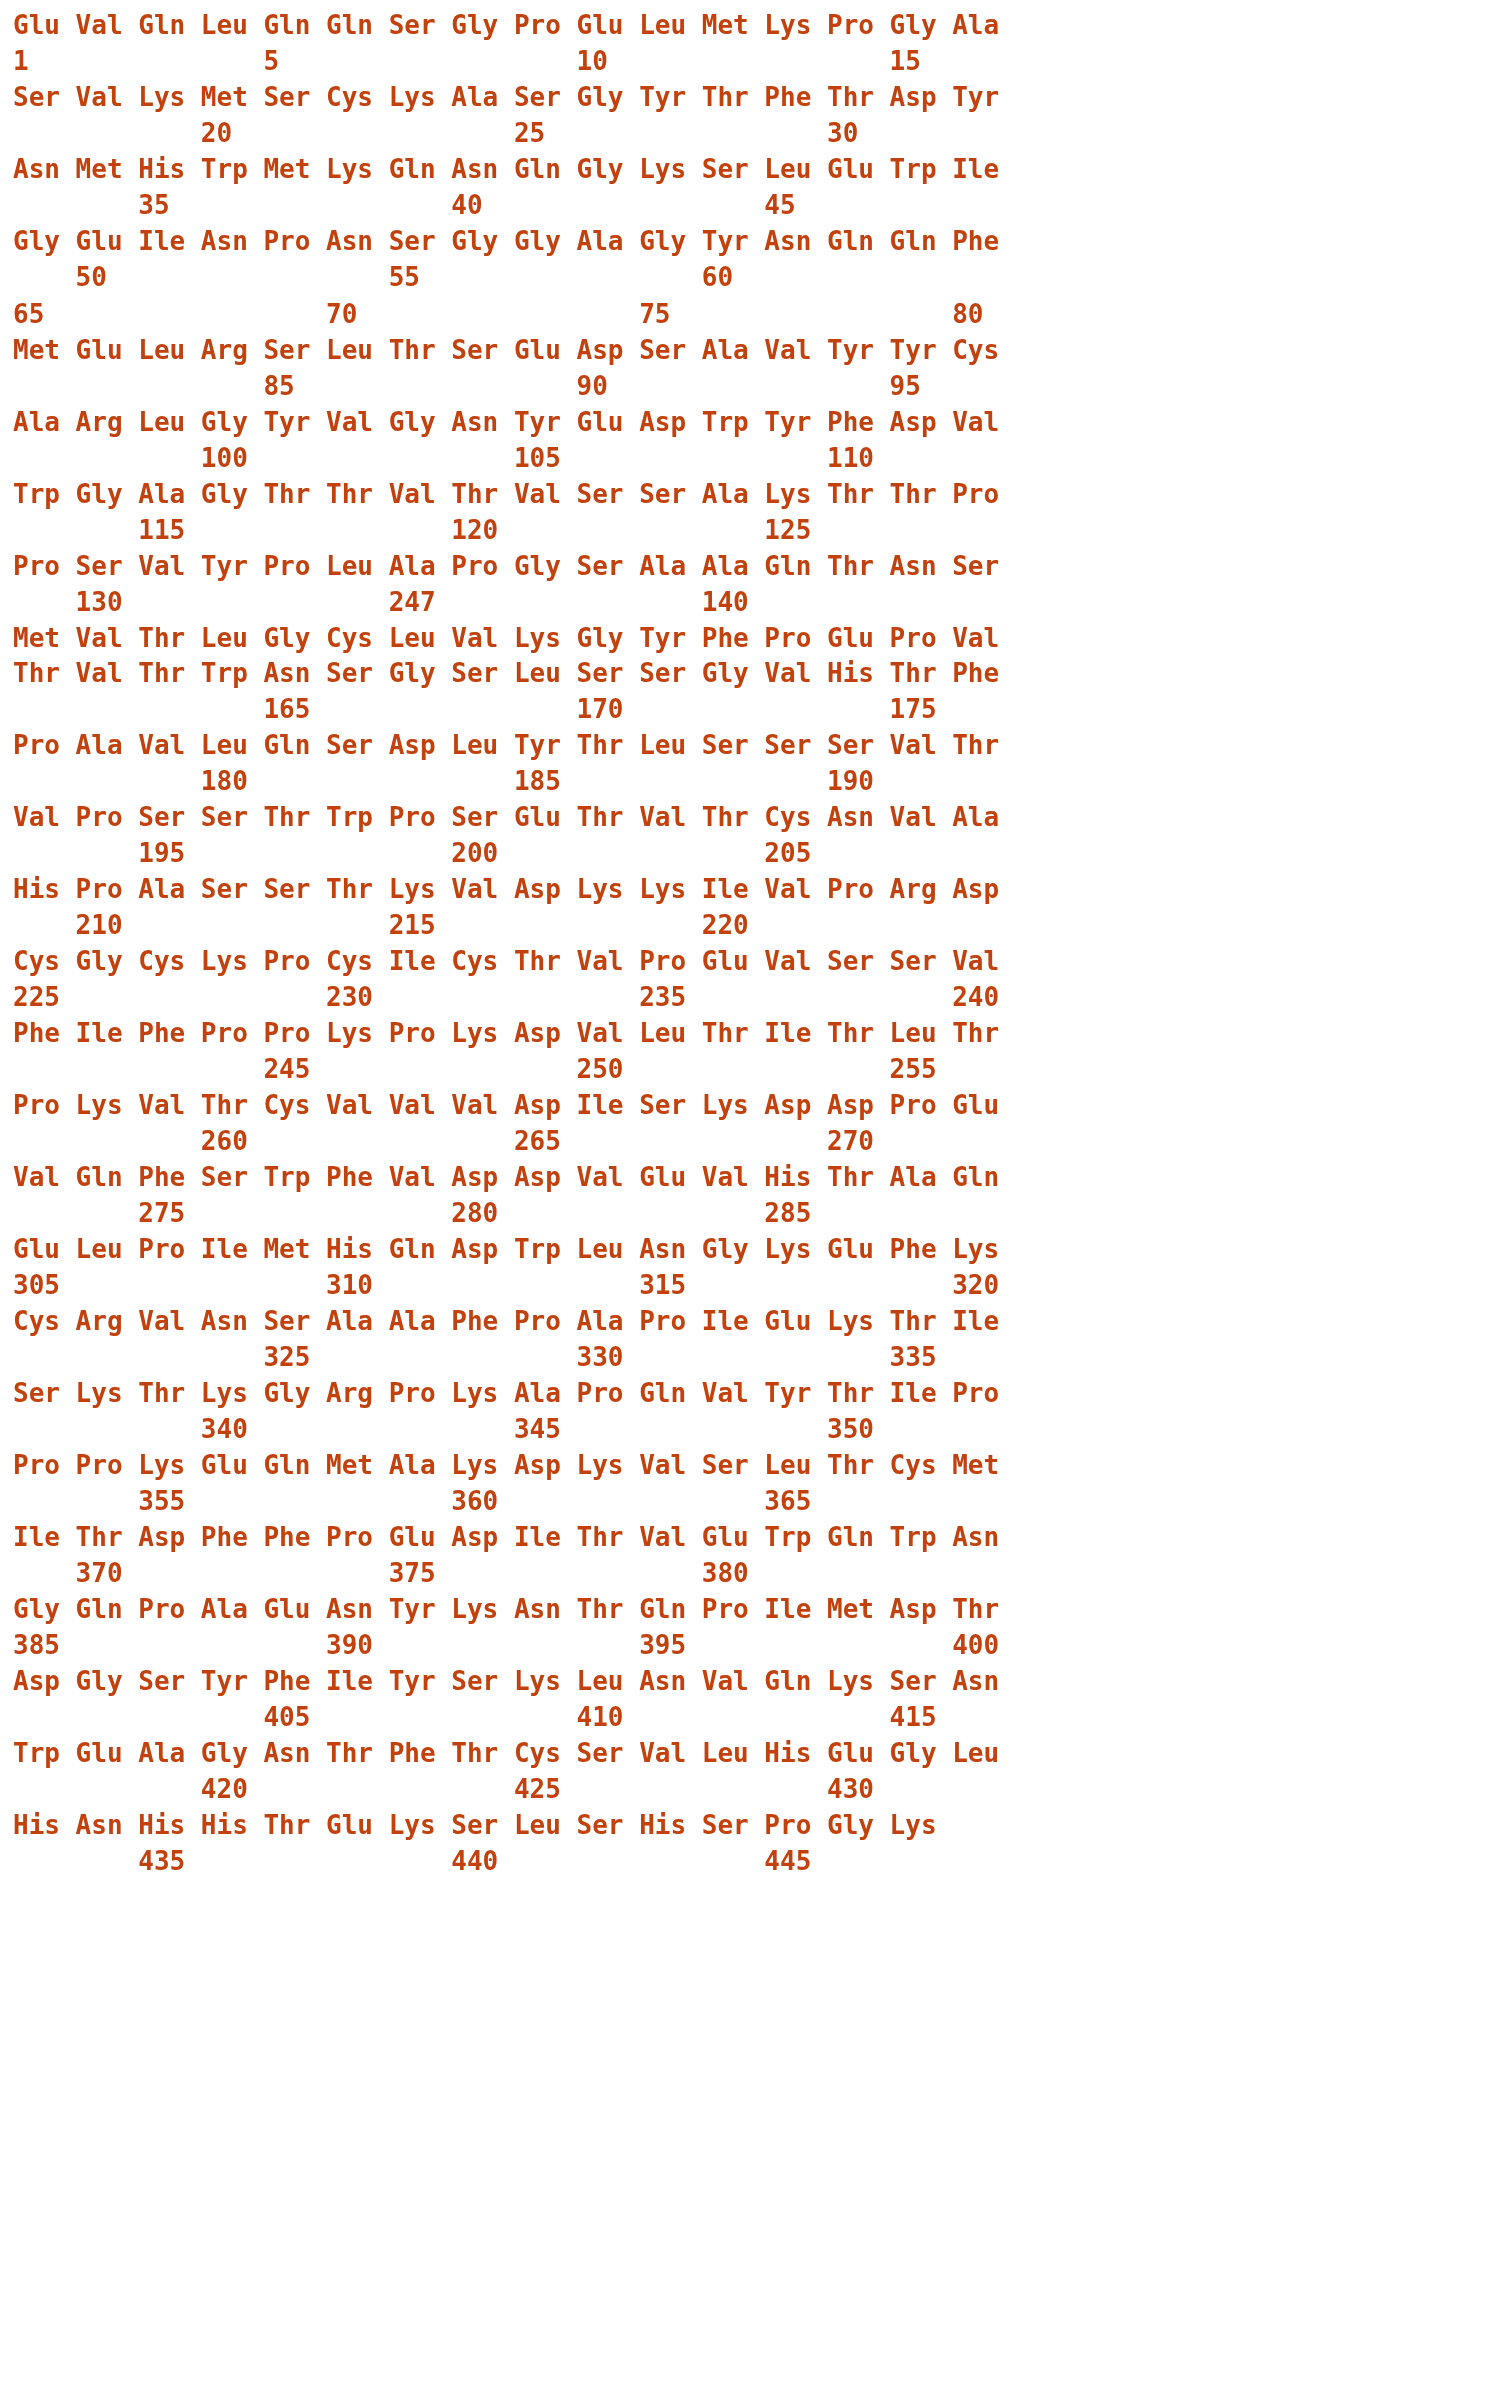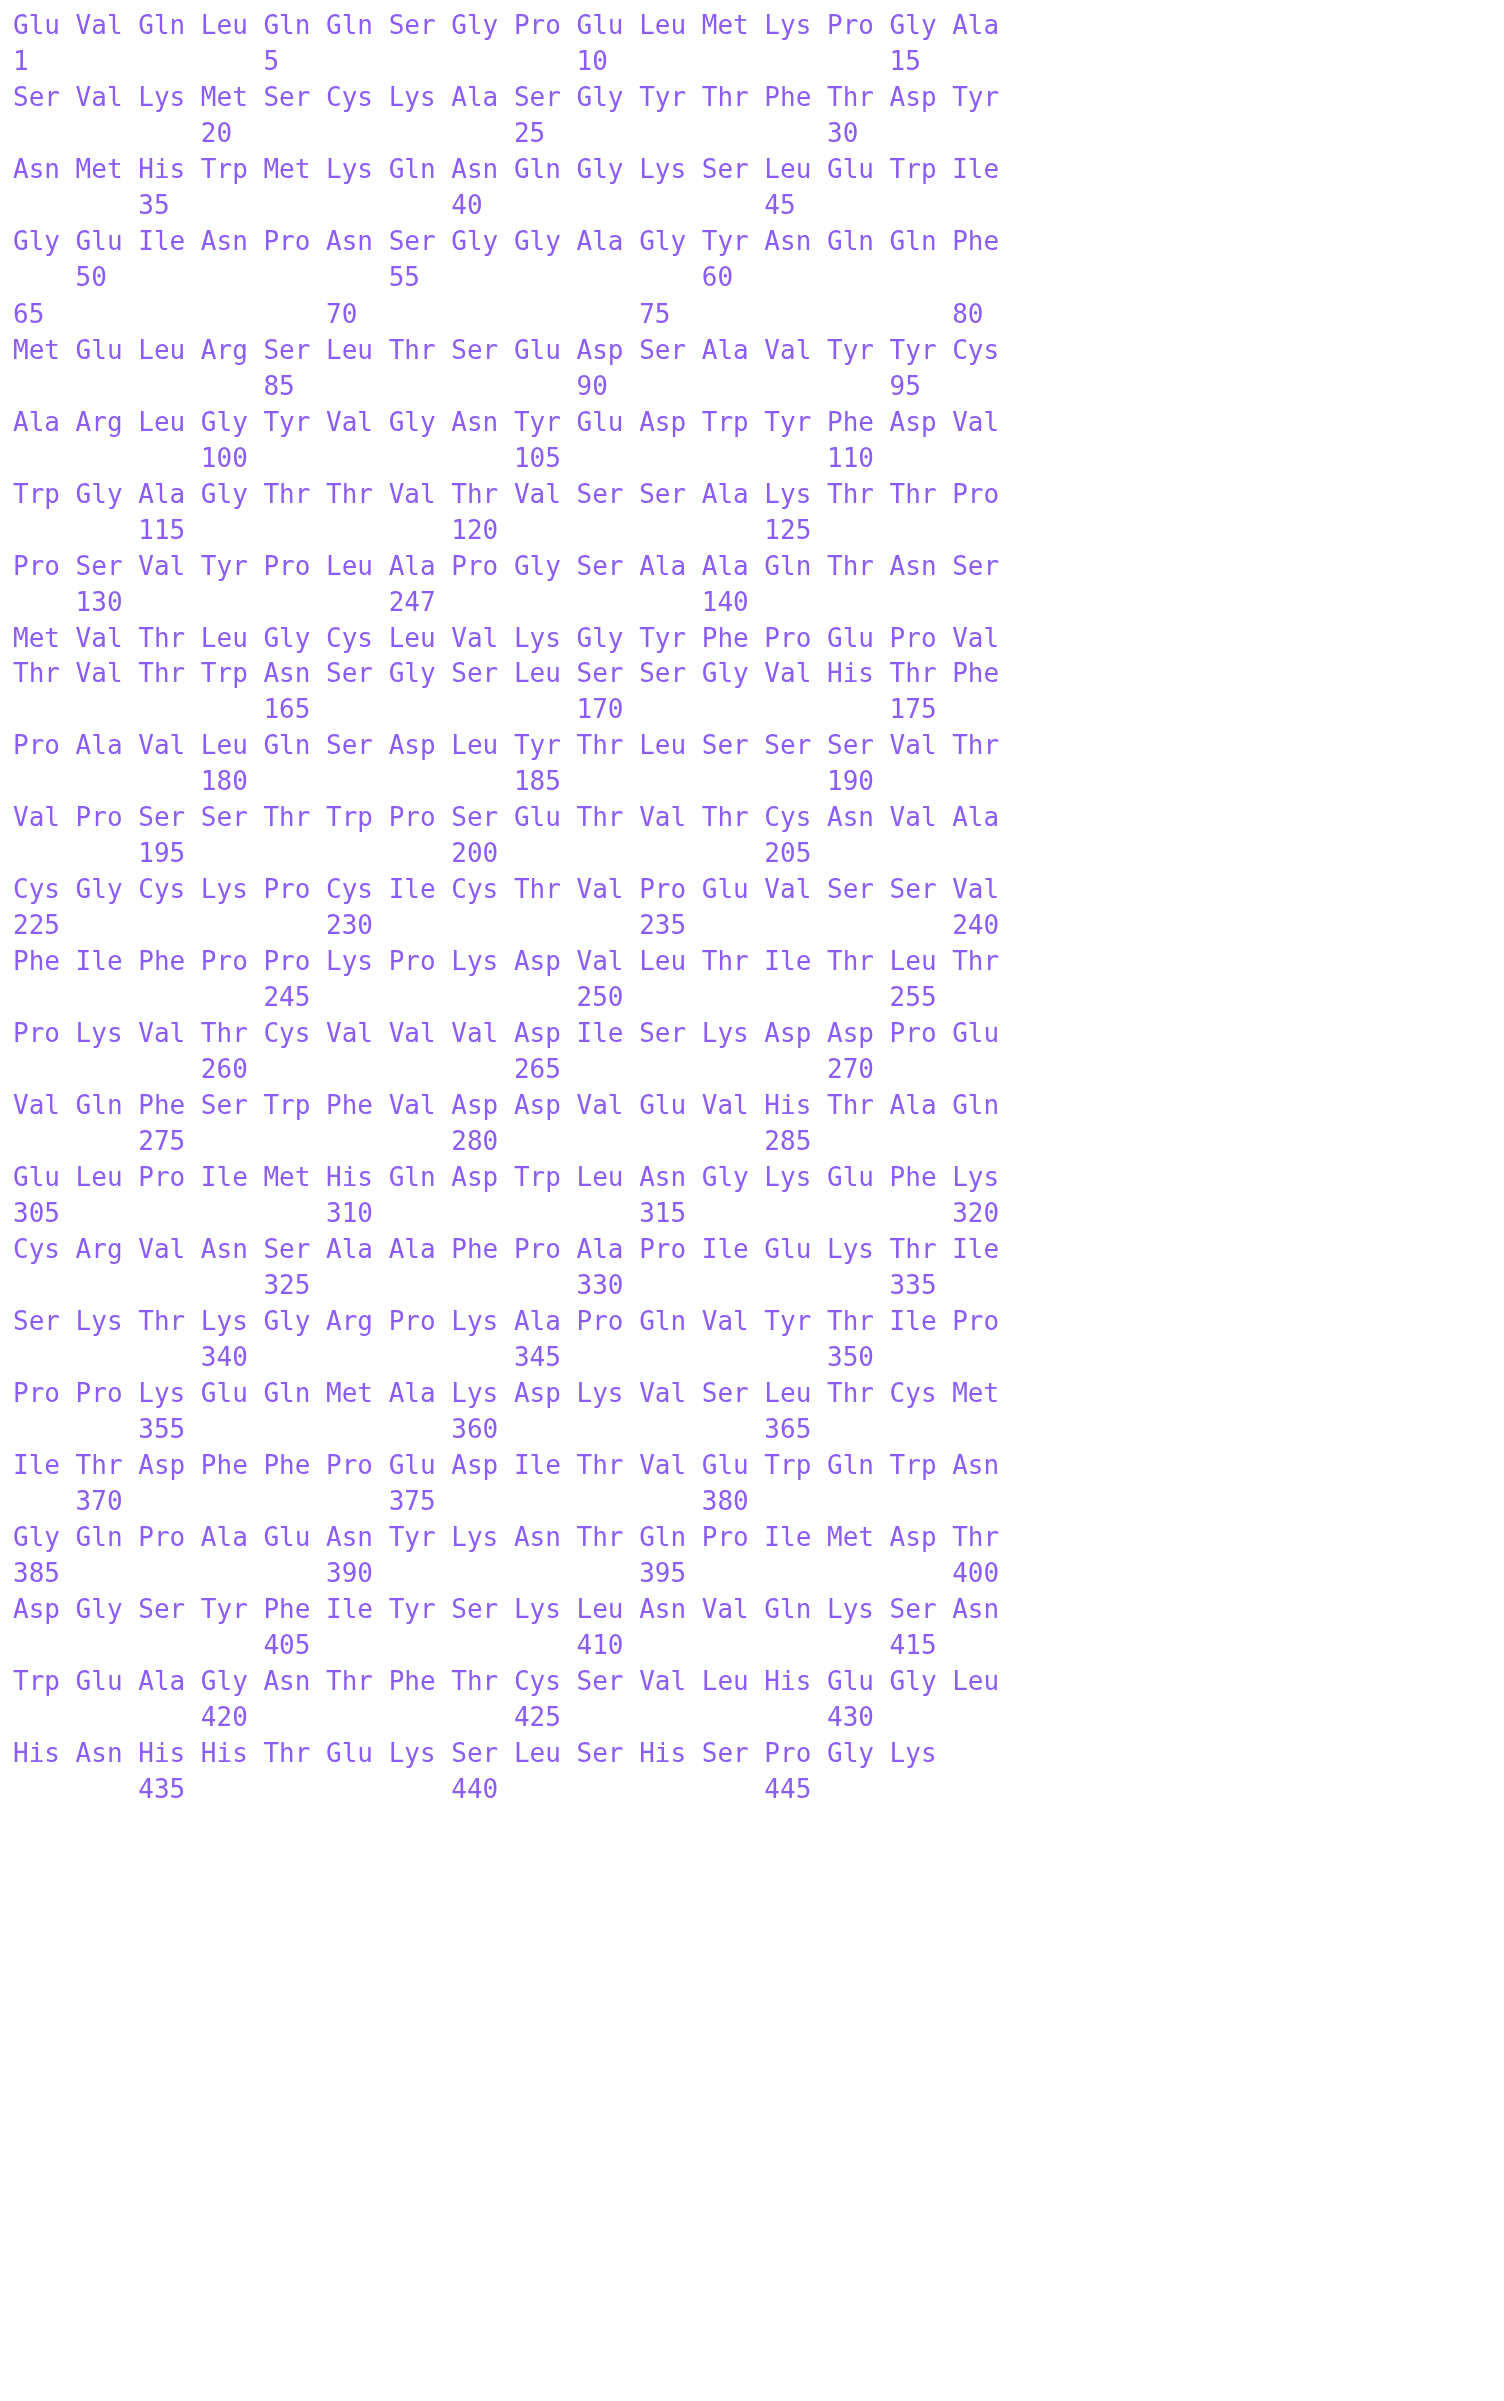--- a/index.html
+++ b/index.html
@@ -18,21 +18,22 @@
   .seq-block {
     margin: 0;
     padding: 0;
   }
   .residue-row, .number-row {
     white-space: pre;
     font-family: "DejaVu Sans Mono", "Liberation Mono", monospace;
     font-size: 26px;
     line-height: 35px;
     letter-spacing: 0px;
-    color: #8b5cf6;
+    color: #c2410c;
+    font-weight: bold;
   }
   .number-row {
     line-height: 37px;
   }
 </style>
 </head>
 <body>
 
 <div class="sequence-listing" id="listing">
     <div class="seq-block">
@@ -79,20 +80,24 @@
     </div>
     <div class="seq-block">
       <div class="residue-row">Pro Ala Val Leu Gln Ser Asp Leu Tyr Thr Leu Ser Ser Ser Val Thr</div>
       <div class="number-row">            180                 185                 190</div>
     </div>
     <div class="seq-block">
       <div class="residue-row">Val Pro Ser Ser Thr Trp Pro Ser Glu Thr Val Thr Cys Asn Val Ala</div>
       <div class="number-row">        195                 200                 205</div>
     </div>
     <div class="seq-block">
+      <div class="residue-row">His Pro Ala Ser Ser Thr Lys Val Asp Lys Lys Ile Val Pro Arg Asp</div>
+      <div class="number-row">    210                 215                 220</div>
+    </div>
+    <div class="seq-block">
       <div class="residue-row">Cys Gly Cys Lys Pro Cys Ile Cys Thr Val Pro Glu Val Ser Ser Val</div>
       <div class="number-row">225                 230                 235                 240</div>
     </div>
     <div class="seq-block">
       <div class="residue-row">Phe Ile Phe Pro Pro Lys Pro Lys Asp Val Leu Thr Ile Thr Leu Thr</div>
       <div class="number-row">                245                 250                 255</div>
     </div>
     <div class="seq-block">
       <div class="residue-row">Pro Lys Val Thr Cys Val Val Val Asp Ile Ser Lys Asp Asp Pro Glu</div>
       <div class="number-row">            260                 265                 270</div>

